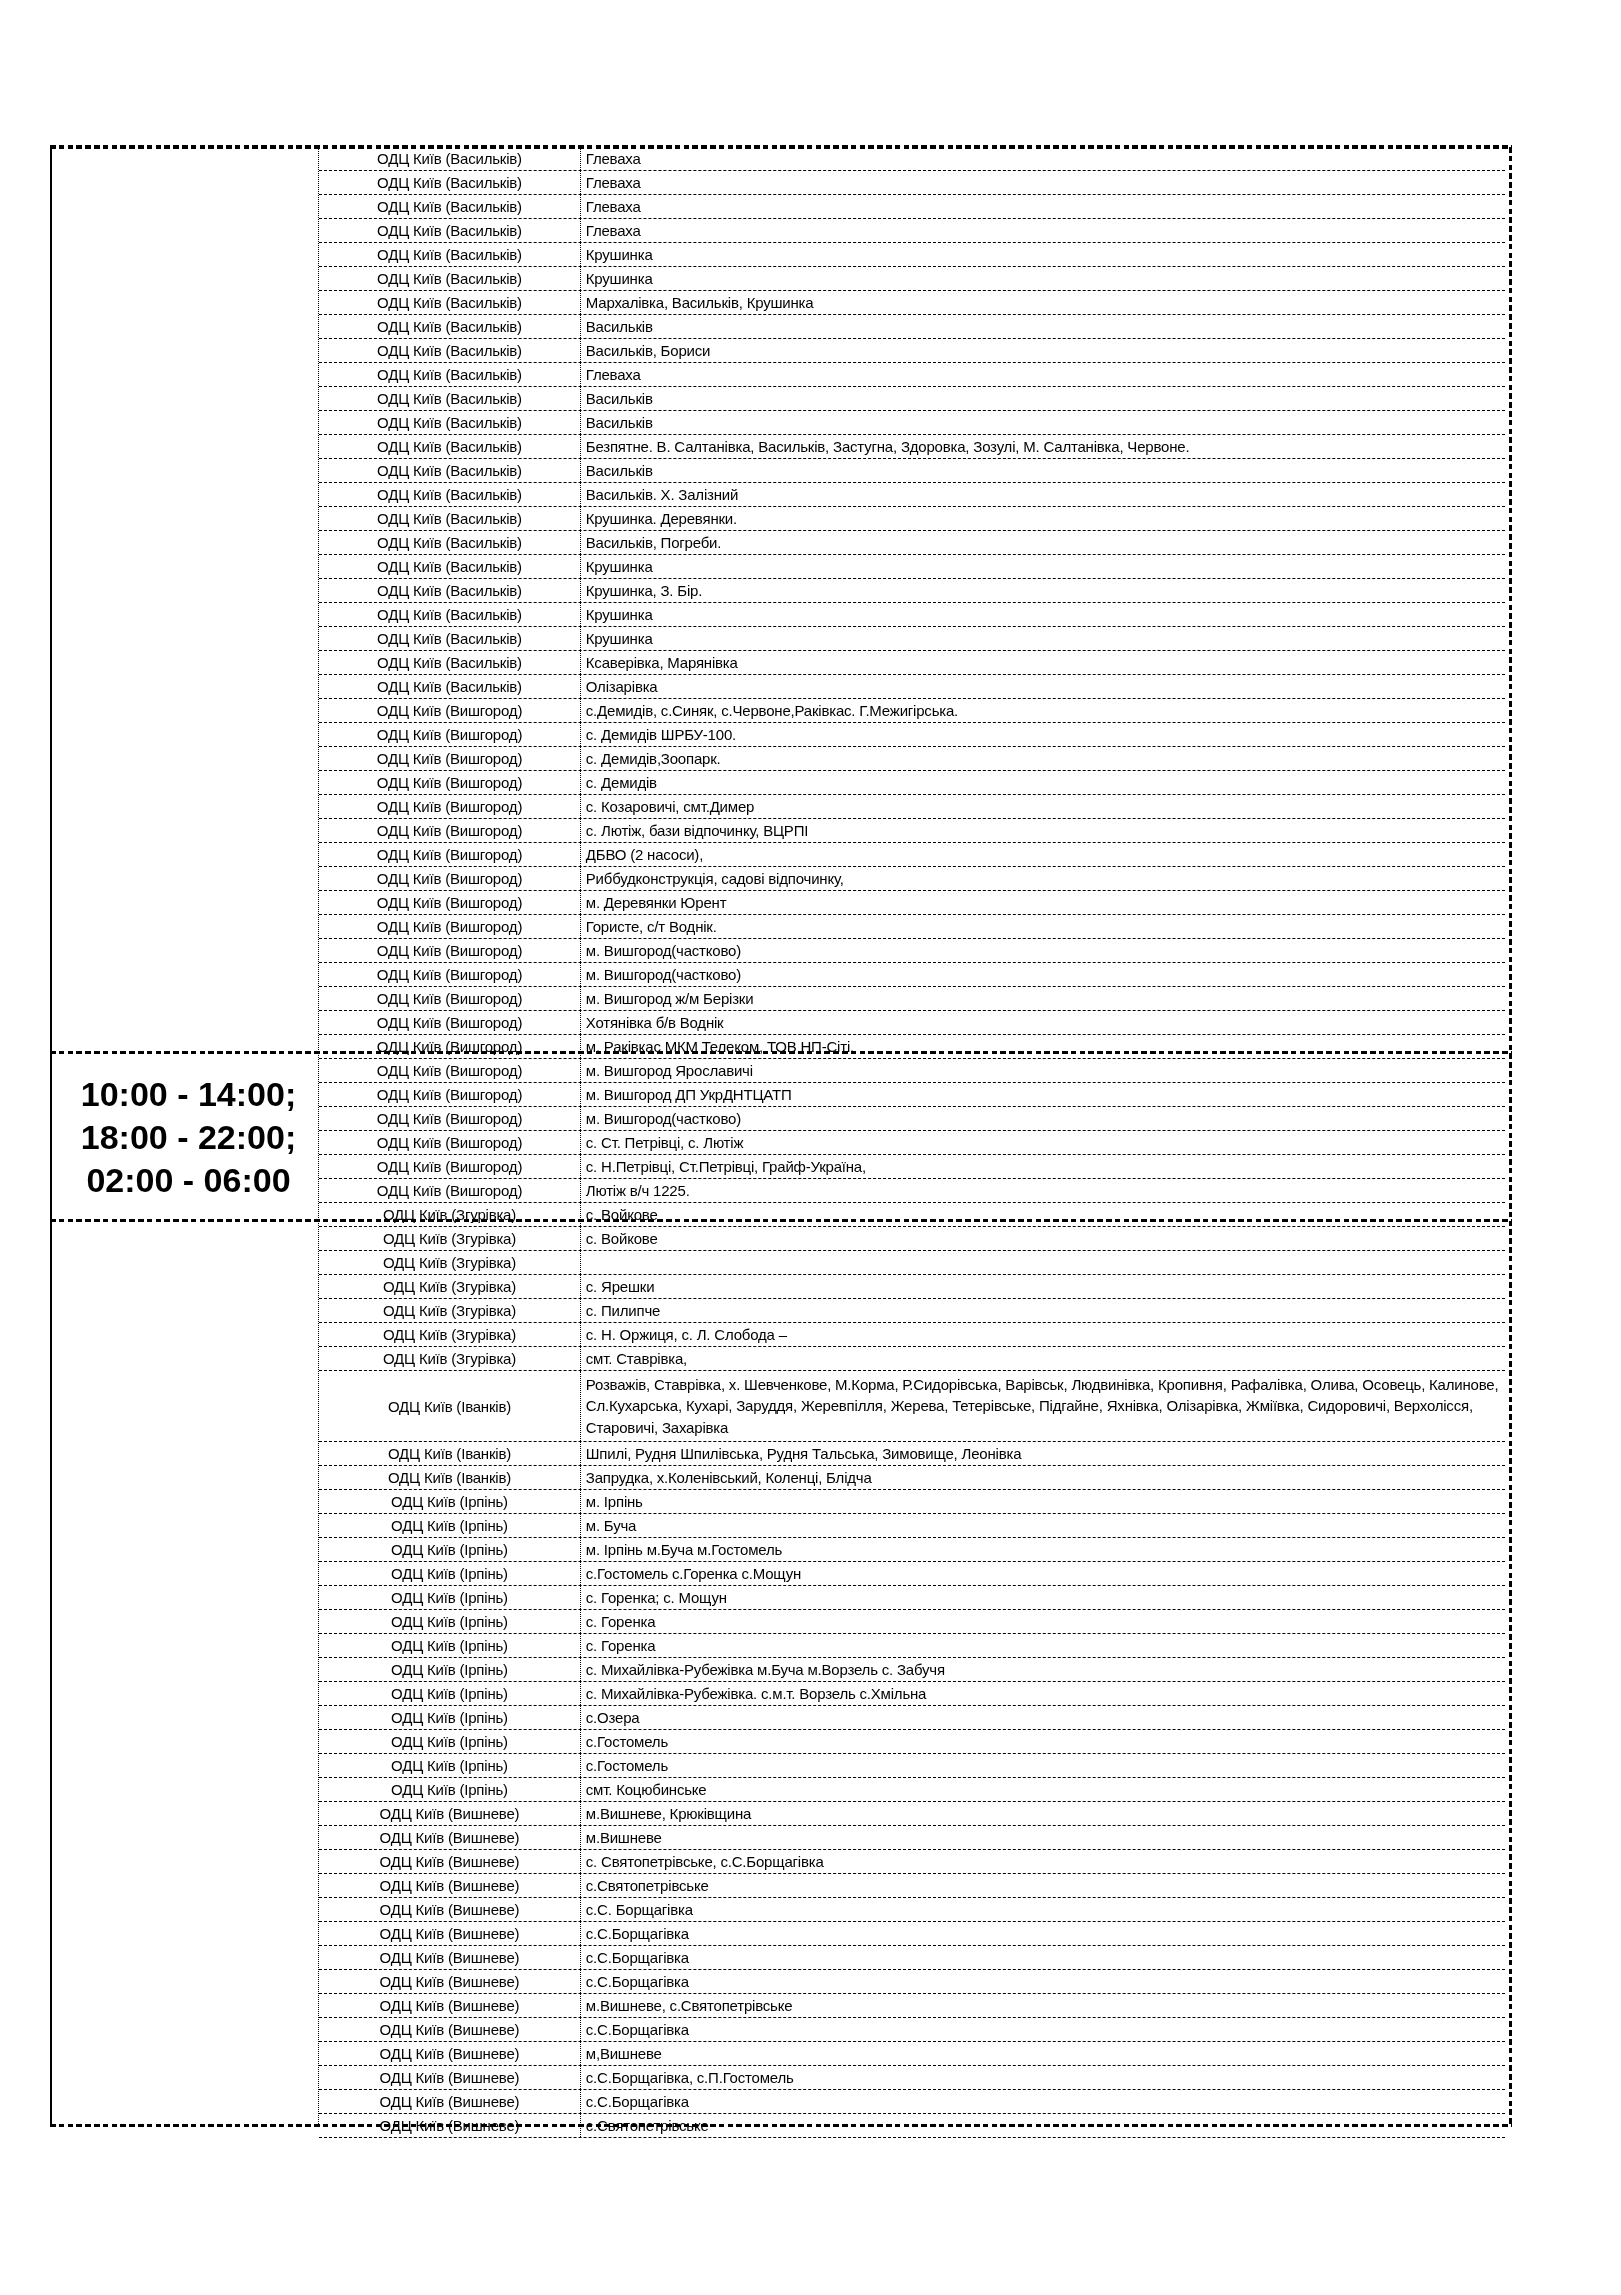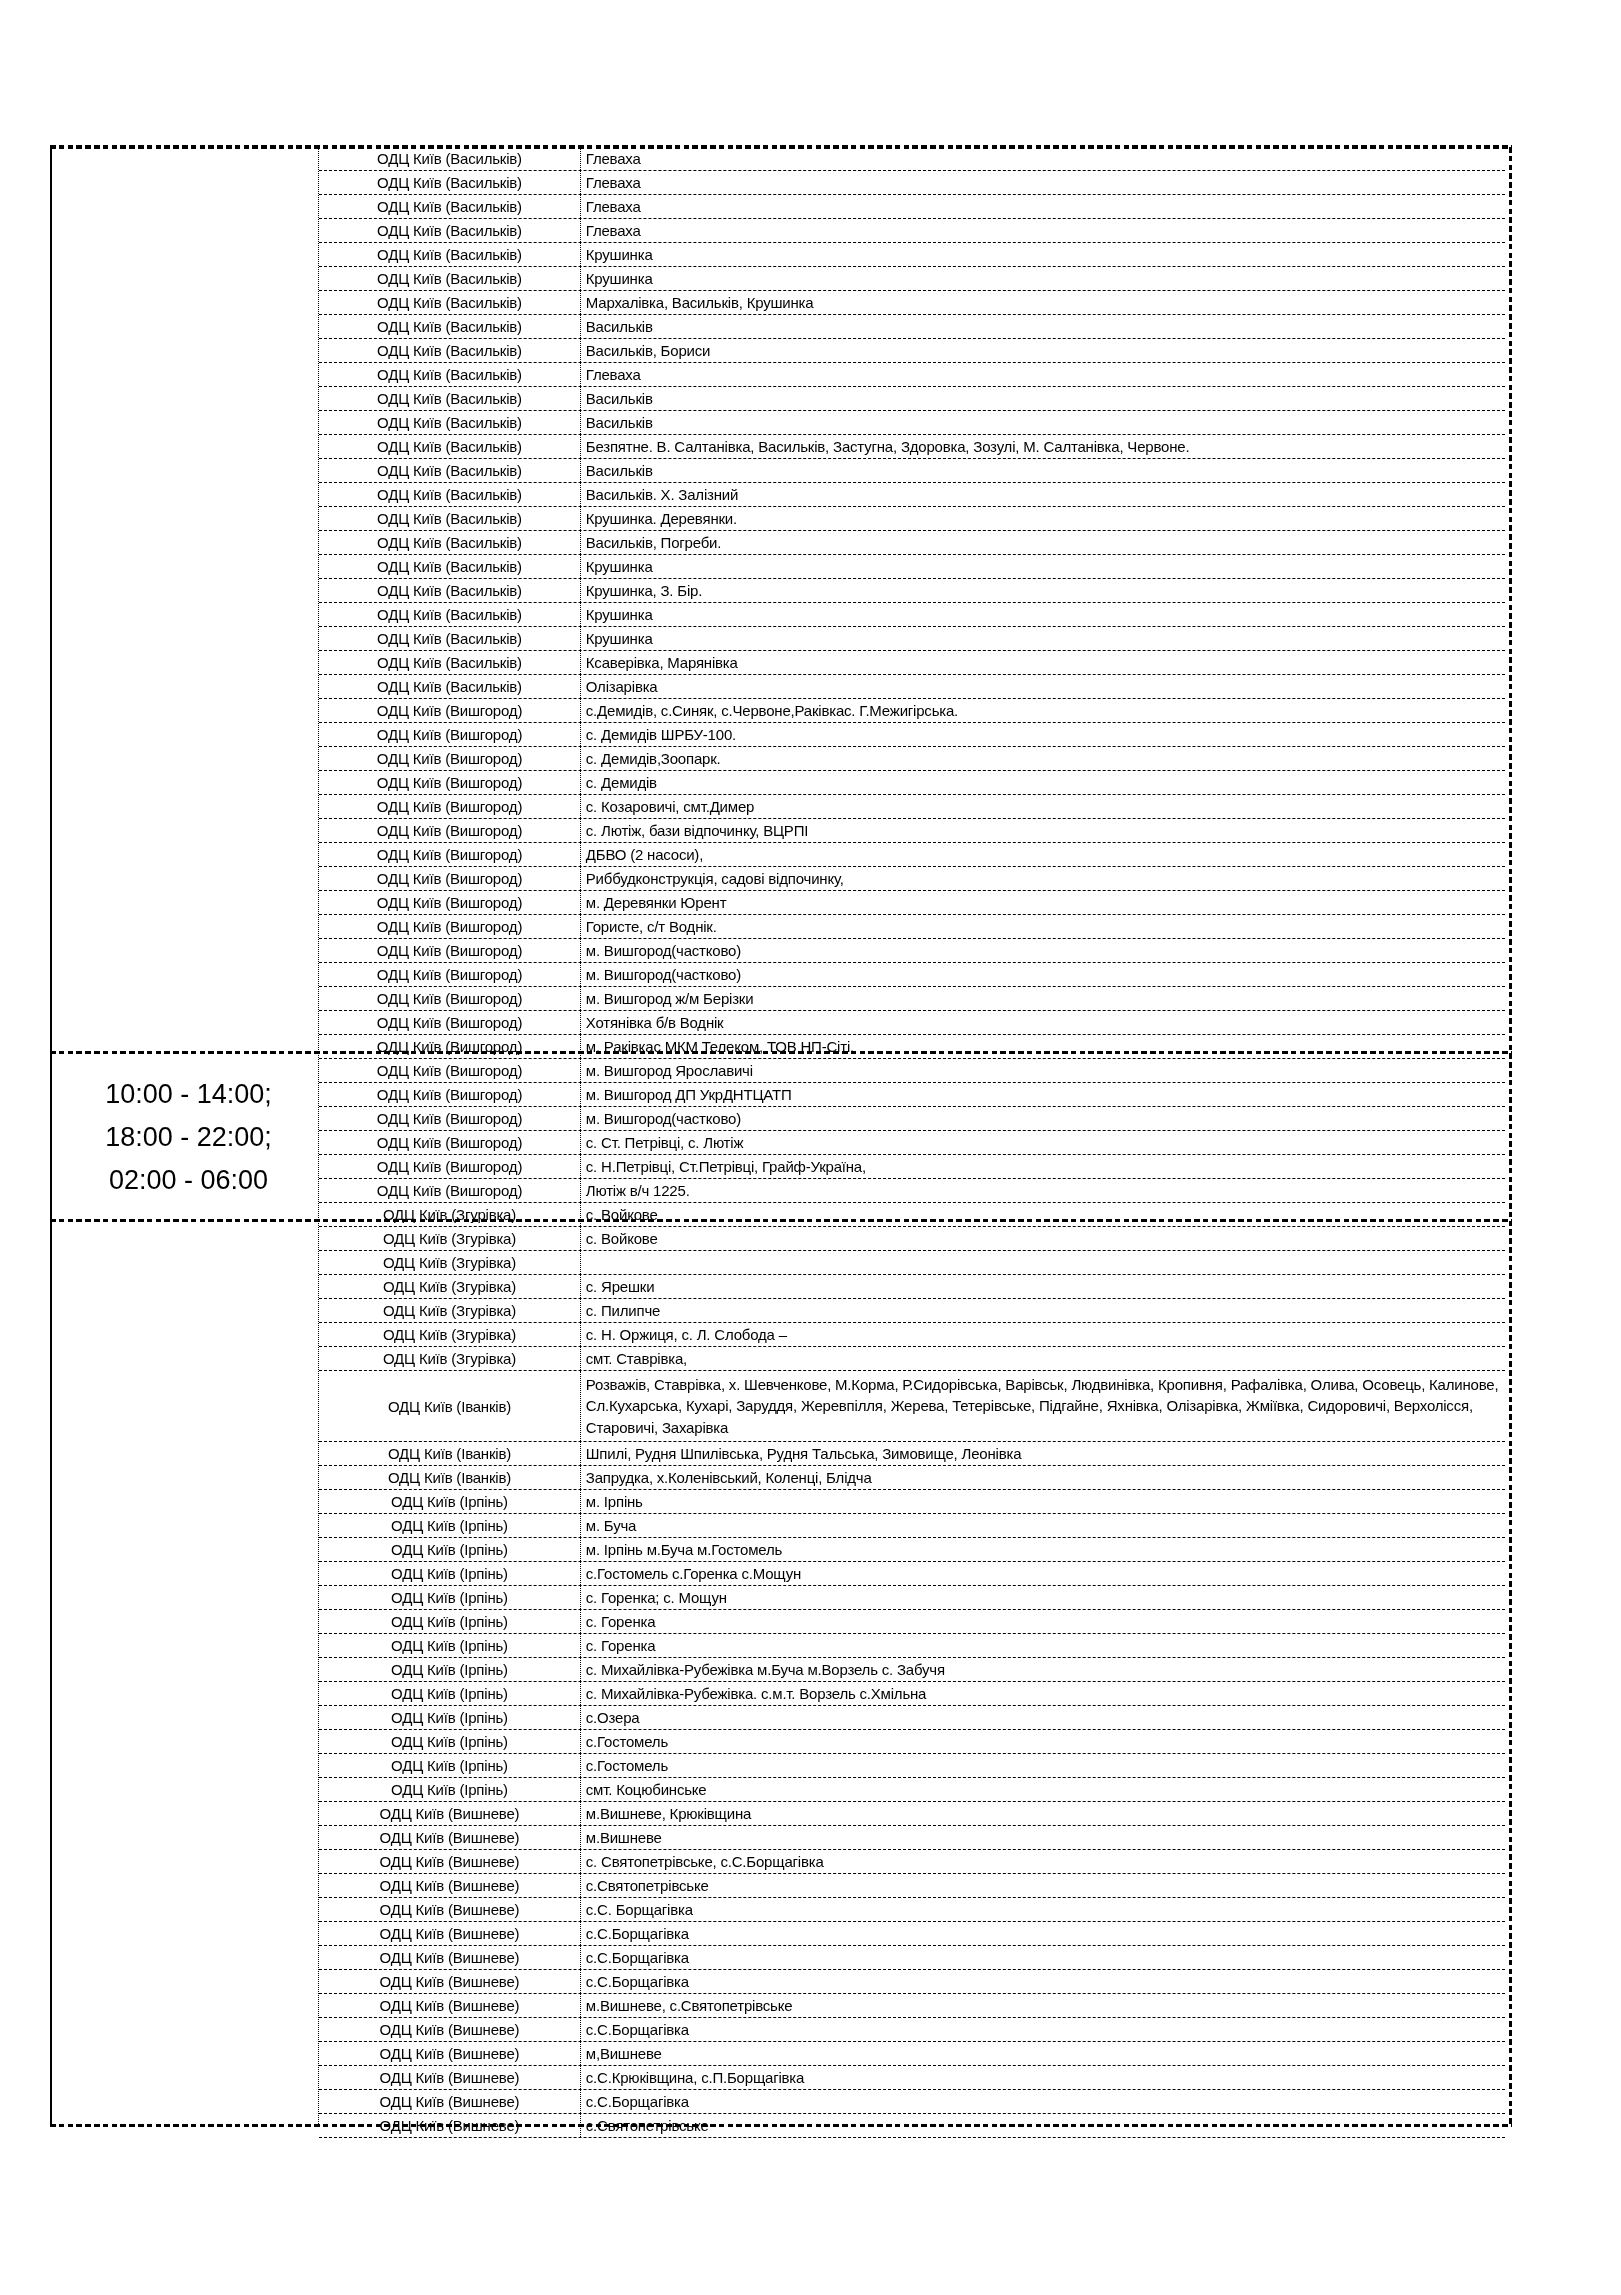--- a/index.html
+++ b/index.html
@@ -9,21 +9,21 @@
          border-left:2.4px solid #000;box-sizing:border-box;}
   
   .hline{position:absolute;left:-2.4px;right:-2.4px;height:3.2px;z-index:5;
          background:repeating-linear-gradient(90deg,#000 0 5.6px,transparent 5.6px 8.8px);}
   
   .vline-right{position:absolute;top:0;bottom:0;right:-1.6px;width:2.4px;z-index:4;
          background:repeating-linear-gradient(180deg,#000 0 5.6px,transparent 5.6px 8.8px);}
   .col1{position:absolute;left:0;top:0;width:273px;height:100%;}
   .time-cell{position:absolute;left:0;top:906px;width:273px;height:168px;
              display:flex;flex-direction:column;justify-content:center;align-items:center;
-             font-weight:normal;font-size:27px;line-height:43px;letter-spacing:0px;
+             font-weight:bold;font-size:34px;line-height:43px;letter-spacing:0px;
              text-align:center;}
   .rows{position:absolute;left:266px;top:0;width:1187px;height:100%;
         border-left:1.6px dotted #000;box-sizing:border-box;display:flex;flex-direction:column;}
   .row{box-sizing:border-box;height:24px;border-bottom:0.8px dashed #000;
        display:flex;flex-shrink:0;overflow:hidden;}
   .row.tall{height:71px;}
   .cell{box-sizing:border-box;overflow:hidden;}
   .cell.branch{width:262px;border-right:1.6px dotted #000;display:flex;
                align-items:center;justify-content:center;text-align:center;
                font-size:15px;letter-spacing:-0.2px;}
@@ -664,21 +664,21 @@
     </div>
     <div class="cell area">
       <span>м,Вишневе</span>
     </div>
   </div>
         <div class="row">
     <div class="cell branch">
       <span>ОДЦ Київ (Вишневе)</span>
     </div>
     <div class="cell area">
-      <span>с.С.Крюківщина, с.П.Борщагівка</span>
+      <span>с.С.Борщагівка, с.П.Гостомель</span>
     </div>
   </div>
         <div class="row">
     <div class="cell branch">
       <span>ОДЦ Київ (Вишневе)</span>
     </div>
     <div class="cell area">
       <span>с.С.Борщагівка</span>
     </div>
   </div>

